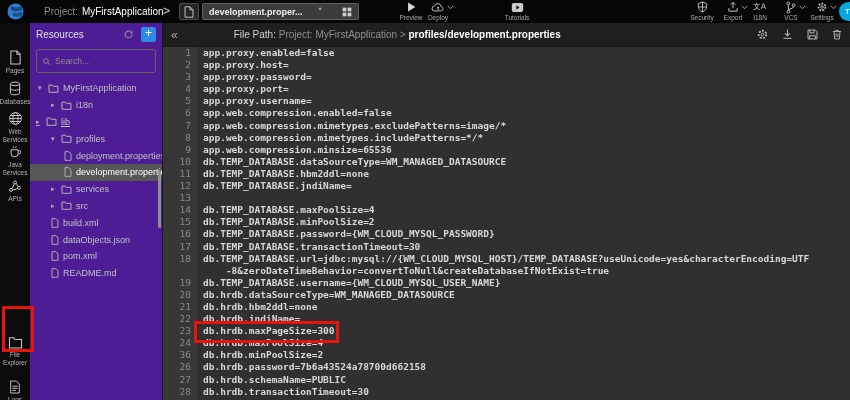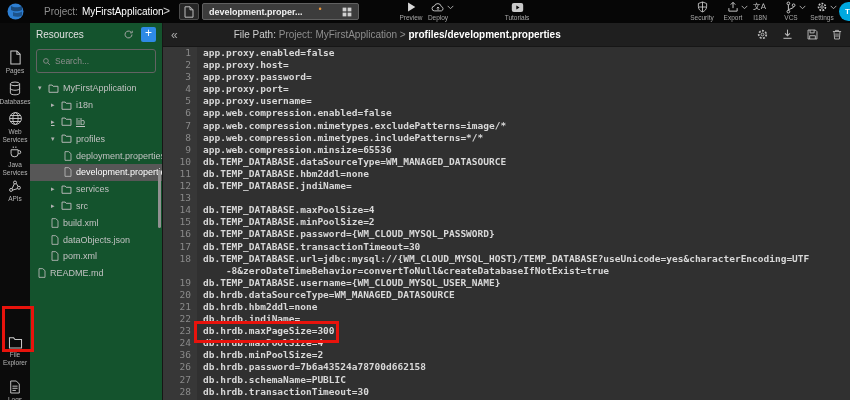--- a/index.html
+++ b/index.html
@@ -30,21 +30,21 @@
 
   
   #sidebar { position:absolute; left:0; top:23px; width:30px; height:377px; background:#0b0b0b; z-index:15; }
   .sb-item { position:absolute; left:0; width:30px; display:flex; flex-direction:column; align-items:center; cursor:pointer; }
   .sb-item .lbl { font-size:6.5px; line-height:7.5px; color:#b5b5b5; text-align:center; margin-top:2px; }
   .sb-pages{top:27px}.sb-databases{top:58px}.sb-web-services{top:88px}.sb-java-services{top:121px}.sb-apis{top:156px}
   .sb-file-explorer{top:313px}.sb-logs{top:357px}
   #annotation-file-explorer { position:absolute; left:2px; top:306px; width:32px; height:46px; border:3px solid #e8130c; z-index:30; pointer-events:none; }
 
   
-  #resources { position:absolute; left:30px; top:23px; width:133px; height:377px; background:#14532d; border-right:1px solid #161616; }
+  #resources { position:absolute; left:30px; top:23px; width:133px; height:377px; background:#4c1d95; border-right:1px solid #161616; }
   #res-header { height:23px; display:flex; align-items:center; padding:0 6px; }
   #res-title { flex:1; font-size:10px; color:#e0e0e0; }
   #res-refresh { margin-right:7px; cursor:pointer; }
   #res-add { width:15px; height:15px; background:#2e8ae6; border-radius:2px; color:#fff; font-size:12px; line-height:13px; text-align:center; cursor:pointer; }
   #res-search { margin:3px 6px 7px; height:24px; border:1px solid #636363; border-radius:3px; display:flex; align-items:center; padding:0 5px; gap:4px; }
   #res-search input { flex:1; min-width:0; background:transparent; border:none; outline:none; color:#cccccc; font-size:8.5px; font-family:"Liberation Sans",sans-serif; }
   #res-search input::placeholder { color:#8f8f8f; }
   .t-row { height:16.8px; display:flex; align-items:center; font-size:9px; color:#c2c2c2; white-space:nowrap; overflow:hidden; cursor:pointer; }
   .t-row .arrow { width:10px; flex:none; font-size:7px; color:#b0b0b0; }
   .t-row .ic { margin-right:4px; flex:none; }
@@ -323,21 +323,21 @@
       </div>
       <div class="t-row" style="padding-left: 21px;">
         <span class="arrow">▸</span>
         <span class="ic">
           <svg width="11" height="9" viewBox="0 0 16 13" fill="none" stroke="#b9b9b9" stroke-width="1.4">
             <path d="M1.5 1.5h4.5l1.5 1.8h7V12h-13z"></path>
           </svg>
         </span>
         <span>i18n</span>
       </div>
-      <div class="t-row" style="padding-left: 21px; text-decoration: underline;">
+      <div class="t-row" style="padding-left: 6px; text-decoration: underline;">
         <span class="arrow">▸</span>
         <span class="ic">
           <svg width="11" height="9" viewBox="0 0 16 13" fill="none" stroke="#b9b9b9" stroke-width="1.4">
             <path d="M1.5 1.5h4.5l1.5 1.8h7V12h-13z"></path>
           </svg>
         </span>
         <span>lib</span>
       </div>
       <div class="t-row" style="padding-left: 21px;">
         <span class="arrow">▾</span>
@@ -399,21 +399,21 @@
         <span>dataObjects.json</span>
       </div>
       <div class="t-row" style="padding-left: 21px;">
         <span class="ic">
           <svg width="8" height="10" viewBox="0 0 12 15" fill="none" stroke="#b9b9b9" stroke-width="1.3">
             <path d="M1.5 1h5.5L10.5 4V14h-9z"></path>
           </svg>
         </span>
         <span>pom.xml</span>
       </div>
-      <div class="t-row" style="padding-left: 8px;">
+      <div class="t-row" style="padding-left: 21px;">
         <span class="ic">
           <svg width="8" height="10" viewBox="0 0 12 15" fill="none" stroke="#b9b9b9" stroke-width="1.3">
             <path d="M1.5 1h5.5L10.5 4V14h-9z"></path>
           </svg>
         </span>
         <span>README.md</span>
       </div>
     </div>
   <div id="res-scrollbar"></div>
 </div>

